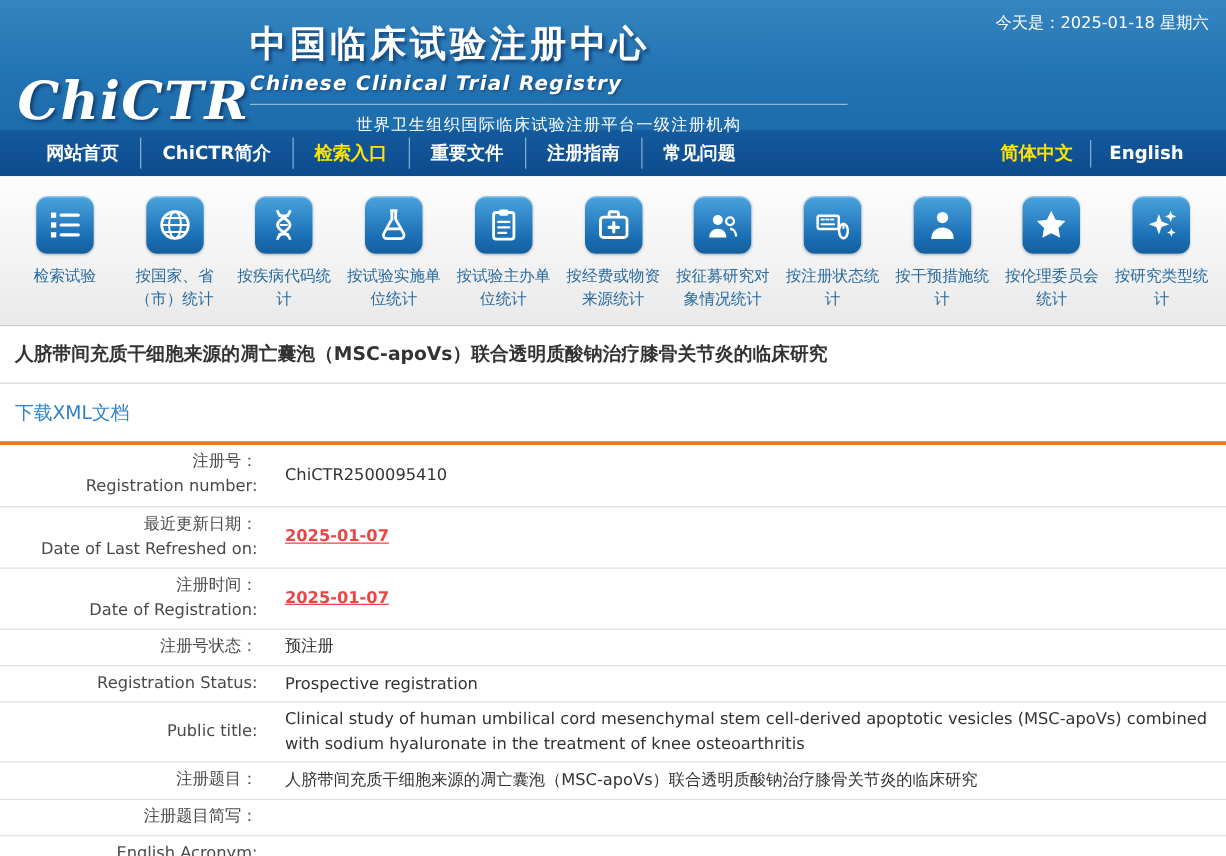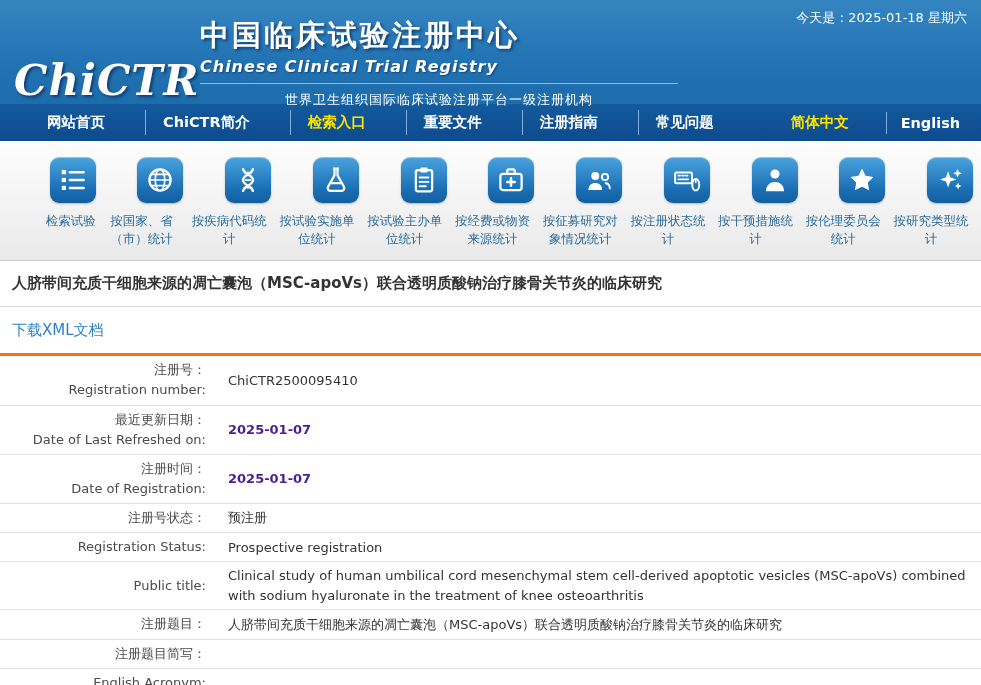--- a/index.html
+++ b/index.html
@@ -17,35 +17,35 @@
   .title-block { margin-left:8px; width:478px; padding-top:2px; }
   .title-cn { font-size:29px; font-weight:bold; letter-spacing:3px;
     text-shadow:2px 2px 3px rgba(0,20,60,.55); }
   .title-en { font-style:italic; font-weight:bold; font-size:16px; letter-spacing:1px;
     margin-top:1px; text-shadow:1px 1px 2px rgba(0,20,60,.5); }
   .subtitle { margin-top:7px; padding-top:7px; border-top:1px solid rgba(255,255,255,.5);
     font-size:13px; letter-spacing:1px; text-align:center; }
 
   
   .nav { height:37px; background:linear-gradient(180deg,#135a9d,#0d4b8d);
-    display:flex; align-items:center; padding:0 30px; color:#fff;
-    font-size:14.5px; font-weight:bold;gap:23px; }
+    display:flex; align-items:center; padding:0 20px; color:#fff;
+    font-size:14.5px; font-weight:bold; }
   .nav-item { padding:3px 17px; cursor:pointer; white-space:nowrap; }
   .nav-item + .nav-item { border-left:1px solid rgba(165,205,240,.75); }
   .nav-item.active { color:#ffe400; }
   .nav-spacer { flex:1; }
   .lang { padding:3px 14px; cursor:pointer; white-space:nowrap; }
   .lang-cn { color:#ffe400; }
   .lang-en { border-left:1px solid rgba(165,205,240,.75); }
 
   
   .toolbar { display:flex; justify-content:space-between; padding:16px 8px 12px;
     background:linear-gradient(180deg,#fdfdfd 0%,#f2f2f2 60%,#e9e9e9 100%);
     border-bottom:1px solid #cfcfcf; }
-  .tb-item { width:88px; display:flex; flex-direction:column; align-items:flex-end; cursor:pointer; }
+  .tb-item { width:88px; display:flex; flex-direction:column; align-items:center; cursor:pointer; }
   .tb-icon { width:46px; height:46px; border-radius:9px;
     background:linear-gradient(180deg,#4aa3de 0%,#1b6fb4 70%,#135f9f 100%);
     display:flex; align-items:center; justify-content:center;
     box-shadow:inset 0 1px 0 rgba(255,255,255,.4), 0 1px 2px rgba(0,0,0,.25); }
   .tb-icon svg { width:30px; height:30px; display:block; }
   .tb-label { margin-top:9px; font-size:12.5px; line-height:1.45; color:#2a6a9c;
     text-align:center; max-width:84px; }
 
   
   .page-title { padding:13px 12px; font-size:15px; font-weight:bold; color:#333;
@@ -53,21 +53,21 @@
   .download-row { padding:13px 12px; border-bottom:3px solid #f97316; }
   .download-link { color:#2f81c4; font-size:15px; cursor:pointer; }
 
   
   .info-table { width:100%; border-collapse:collapse; font-size:13px; }
   .info-table tr { border-bottom:1px solid #e0e0e0; }
   .info-table td { vertical-align:middle; padding:4px 10px; }
   td.lbl { width:196px; text-align:right; color:#4a4a4a; }
   td.lbl .line { display:block; line-height:1.55; }
   td.val { color:#333; line-height:1.5; padding-left:12px; }
-  td.val.strong { font-weight:bold; color:#4c1d95; }
+  td.val.strong { font-weight:bold; color:#ef4444;text-decoration:underline; }
 </style>
 </head>
 <body>
 
 <div class="page">
 
   <header class="header">
     <div class="header-date">今天是：2025-01-18 星期六</div>
     <div class="header-inner">
       <div class="logo">ChiCTR</div>

